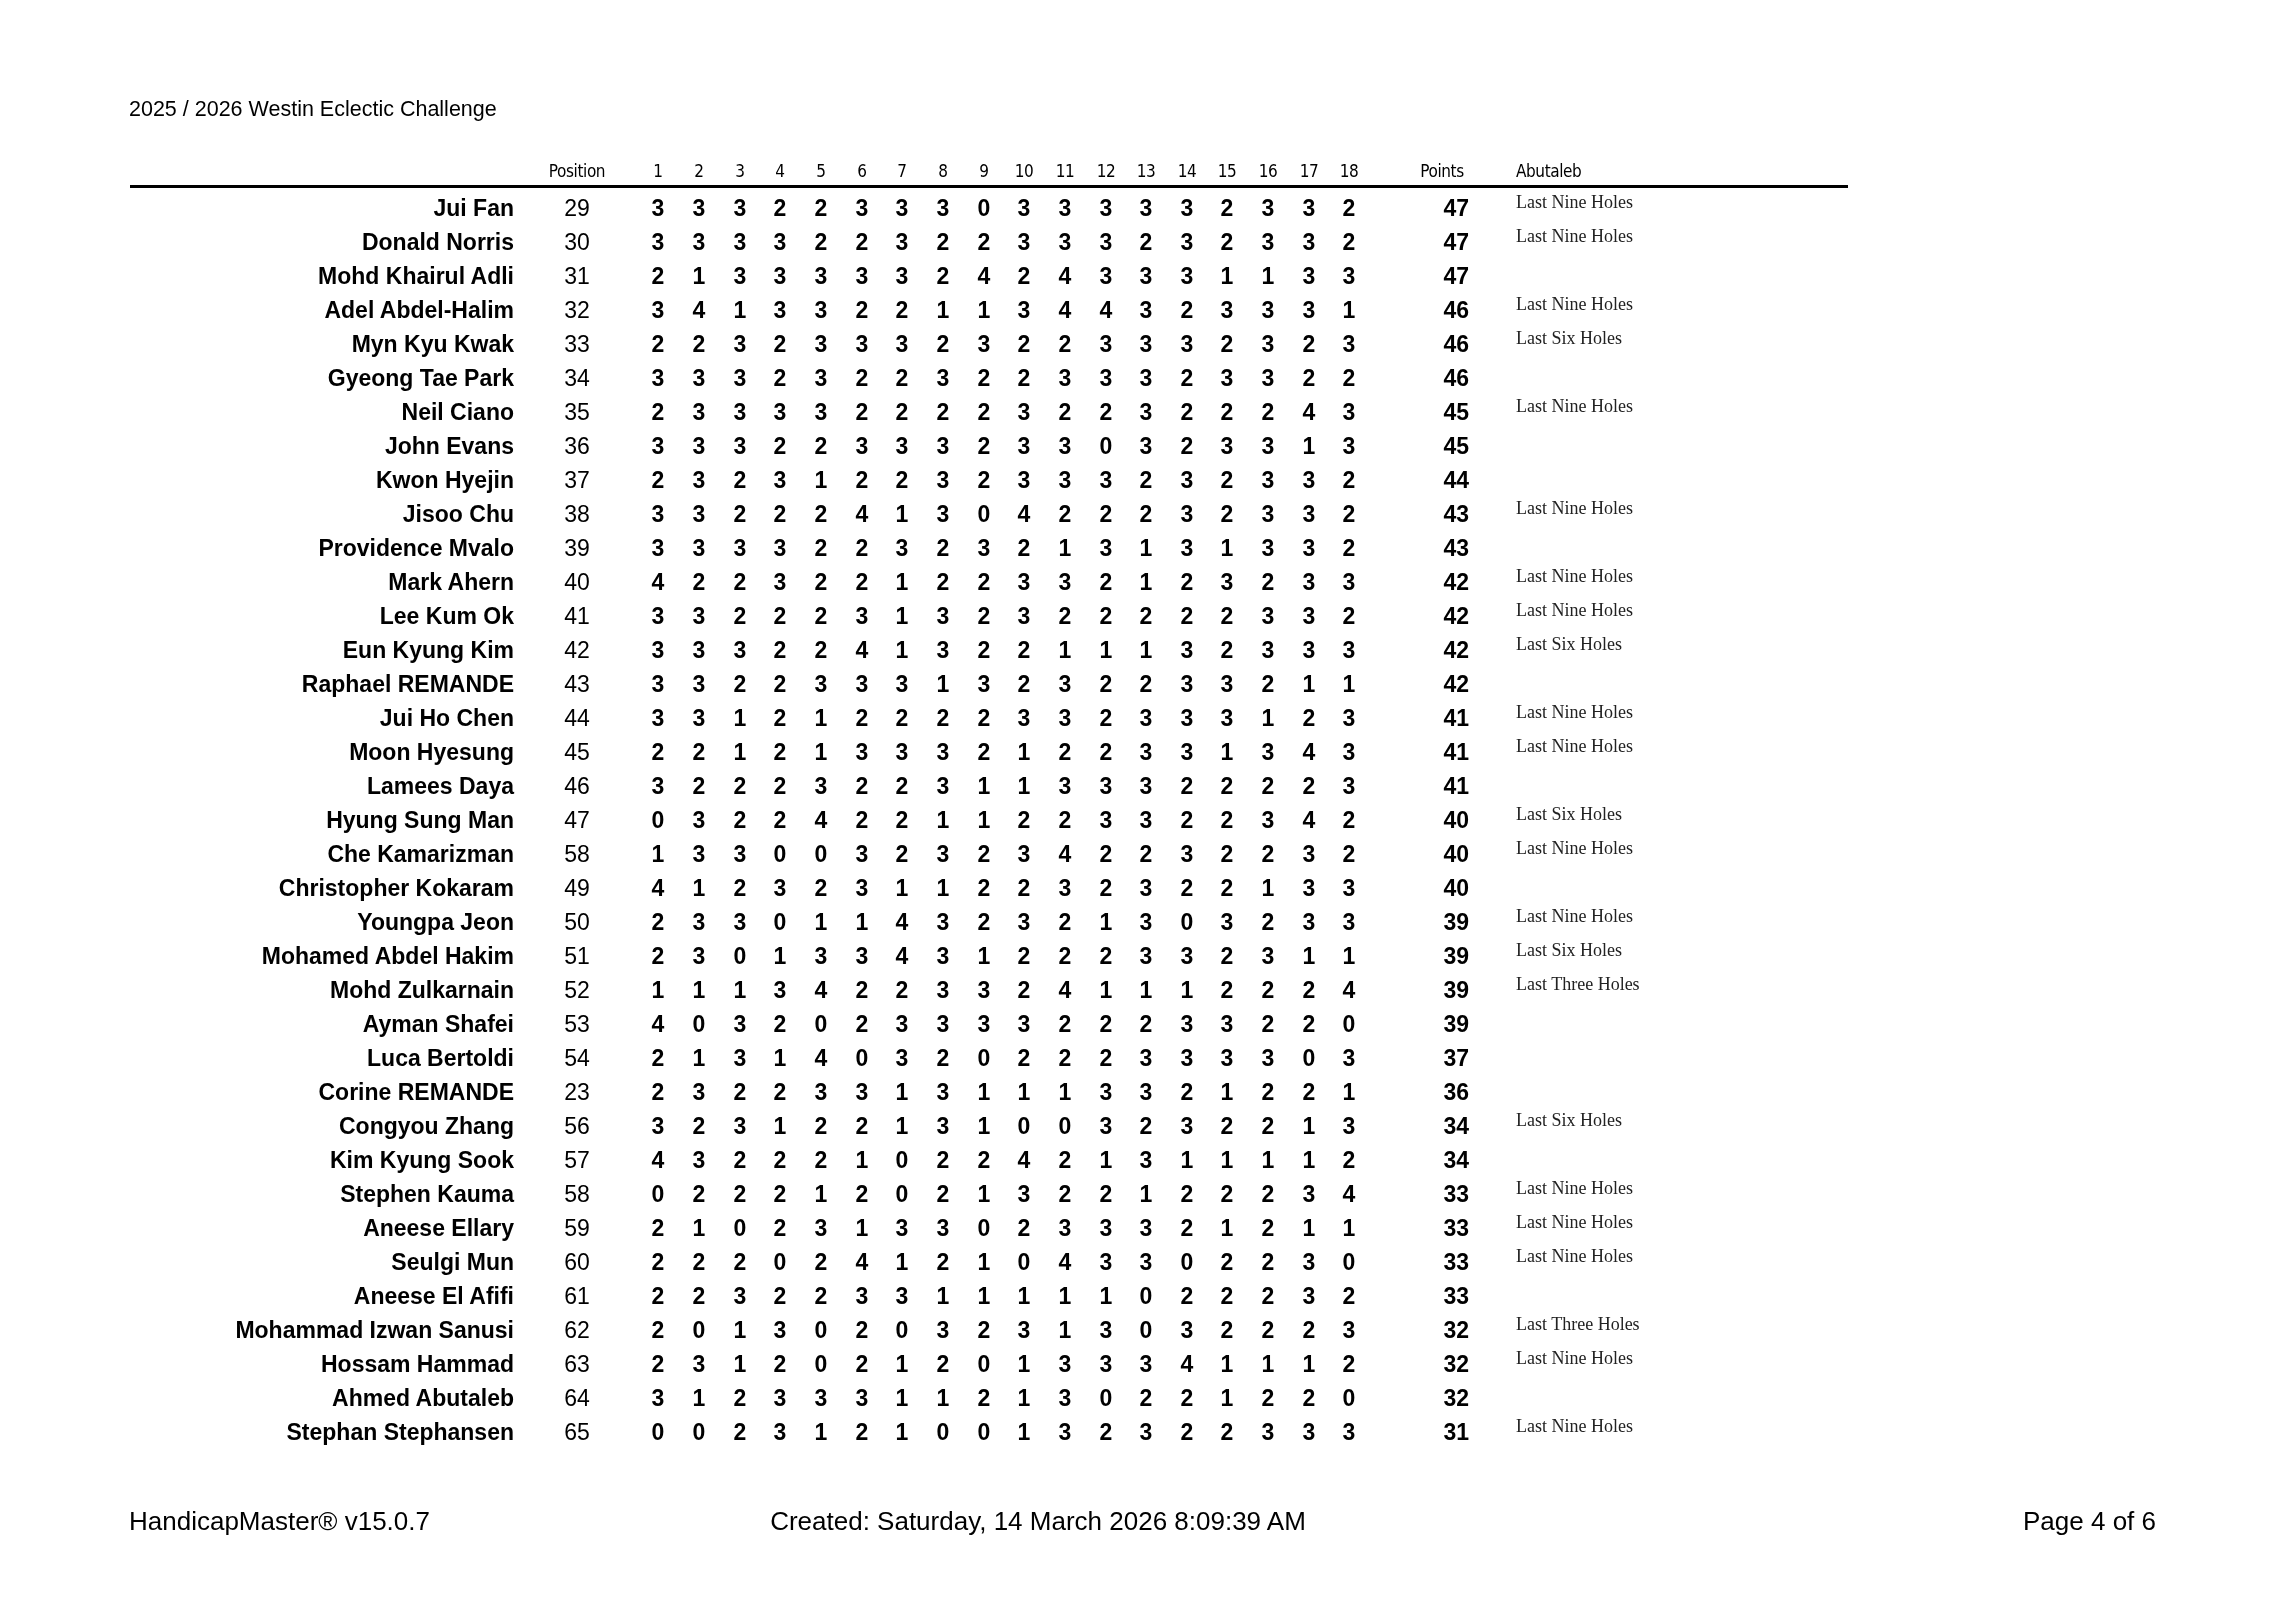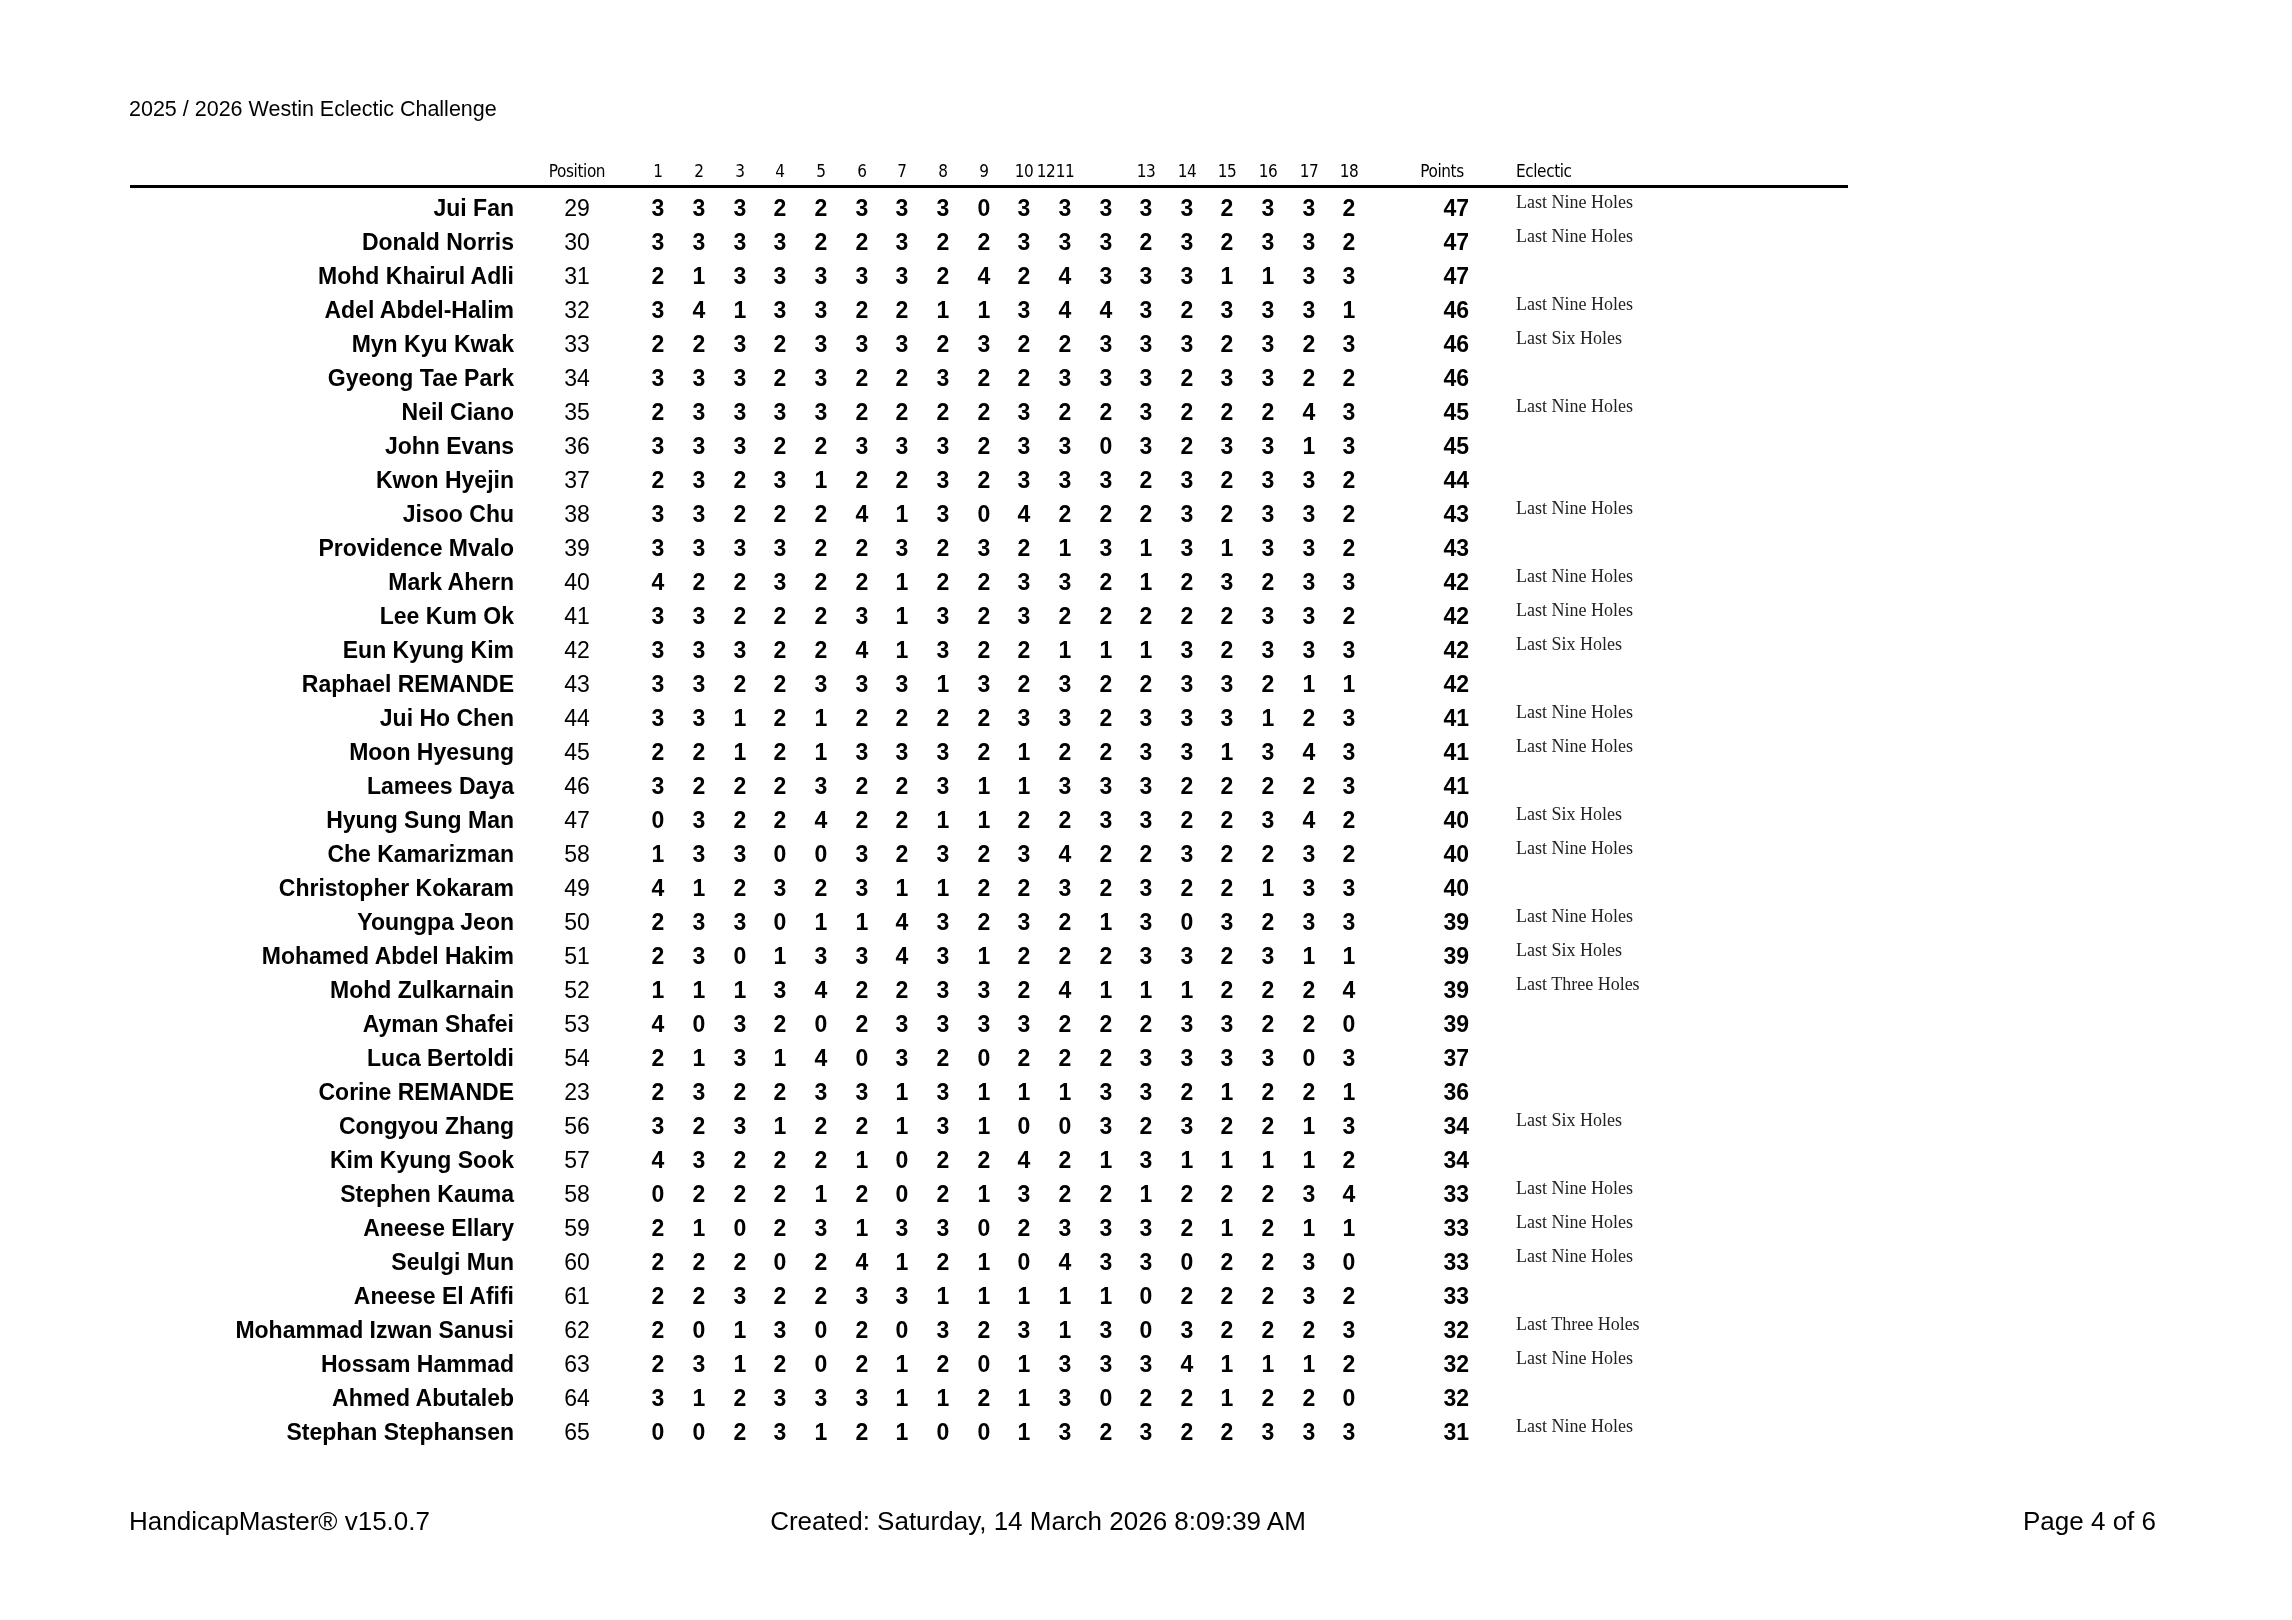--- a/index.html
+++ b/index.html
@@ -32,30 +32,30 @@
       <span class="c" style="left: 699px;">2</span>
       <span class="c" style="left: 740px;">3</span>
       <span class="c" style="left: 780px;">4</span>
       <span class="c" style="left: 821px;">5</span>
       <span class="c" style="left: 862px;">6</span>
       <span class="c" style="left: 902px;">7</span>
       <span class="c" style="left: 943px;">8</span>
       <span class="c" style="left: 984px;">9</span>
       <span class="c" style="left: 1024px;">10</span>
       <span class="c" style="left: 1065px;">11</span>
-      <span class="c" style="left: 1046px;">12</span>
+      <span class="c" style="left: 1106px;">12</span>
       <span class="c" style="left: 1146px;">13</span>
       <span class="c" style="left: 1187px;">14</span>
       <span class="c" style="left: 1227px;">15</span>
       <span class="c" style="left: 1268px;">16</span>
       <span class="c" style="left: 1309px;">17</span>
       <span class="c" style="left: 1349px;">18</span>
     </div>
   <span class="c" style="left:1442px">Points</span>
-  <span class="c" style="left:1516px;transform:none">Eclectic</span>
+  <span class="c" style="left:1516px;transform:none">Abutaleb</span>
 </div>
 
 <div class="rule"></div>
 
 <div class="rows" id="rows">
     <div class="row">
       <span class="name">Jui Fan</span>
       <span class="pos">29</span>
       <span class="hole" style="left: 658px;">3</span>
       <span class="hole" style="left: 699px;">3</span>

